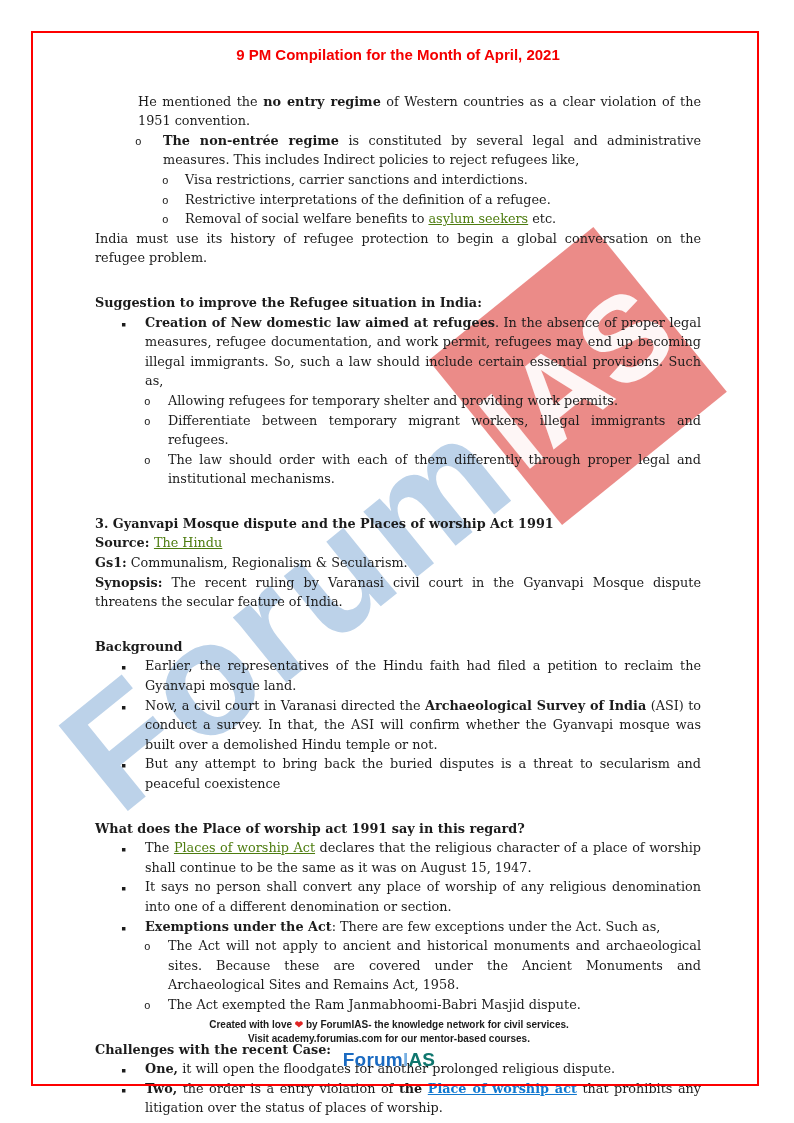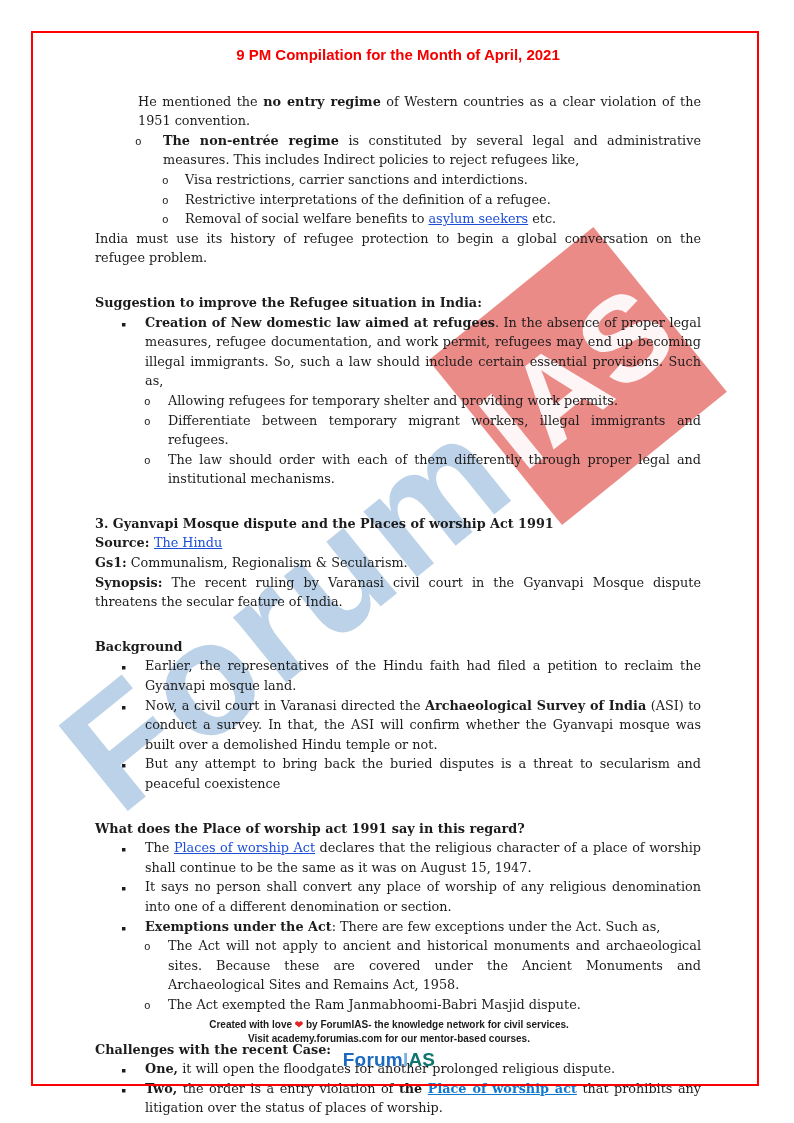--- a/index.html
+++ b/index.html
@@ -51,21 +51,21 @@
   .o1  { padding-left:68px; }
   .o2  { padding-left:90px; }
   .sq  { padding-left:50px; }
   .osq { padding-left:73px; }
   .mk { position:absolute; top:1px; font-family:"DejaVu Sans Mono", monospace; font-size:11px; color:#1c1c1c; }
   .o1 .mk  { left:40px; }
   .o2 .mk  { left:67px; }
   .osq .mk { left:49px; }
   .sq .mk  { left:26px; font-size:9px; top:2px; }
   .b { font-weight:bold; }
-  a.lnk { color:#1d4ed8; text-decoration:underline; cursor:pointer; }
+  a.lnk { color:#4d7c0f; text-decoration:underline; cursor:pointer; }
   a.lnk.b { color:#1178cf;margin-top:28px; }
   
   .footer {
     position:absolute; left:0; right:16px; bottom:52px; z-index:2;
     text-align:center; font-family:"Liberation Sans", sans-serif;
   }
   .f-small { font-size:10px; font-weight:bold; color:#1b1b1b; line-height:14px; }
   .heart { color:#e02424; }
   .logo { font-size:19px; font-weight:bold; margin-top:3px; letter-spacing:0.2px; }
   .logo-forum { color:#1a6ac1; }

